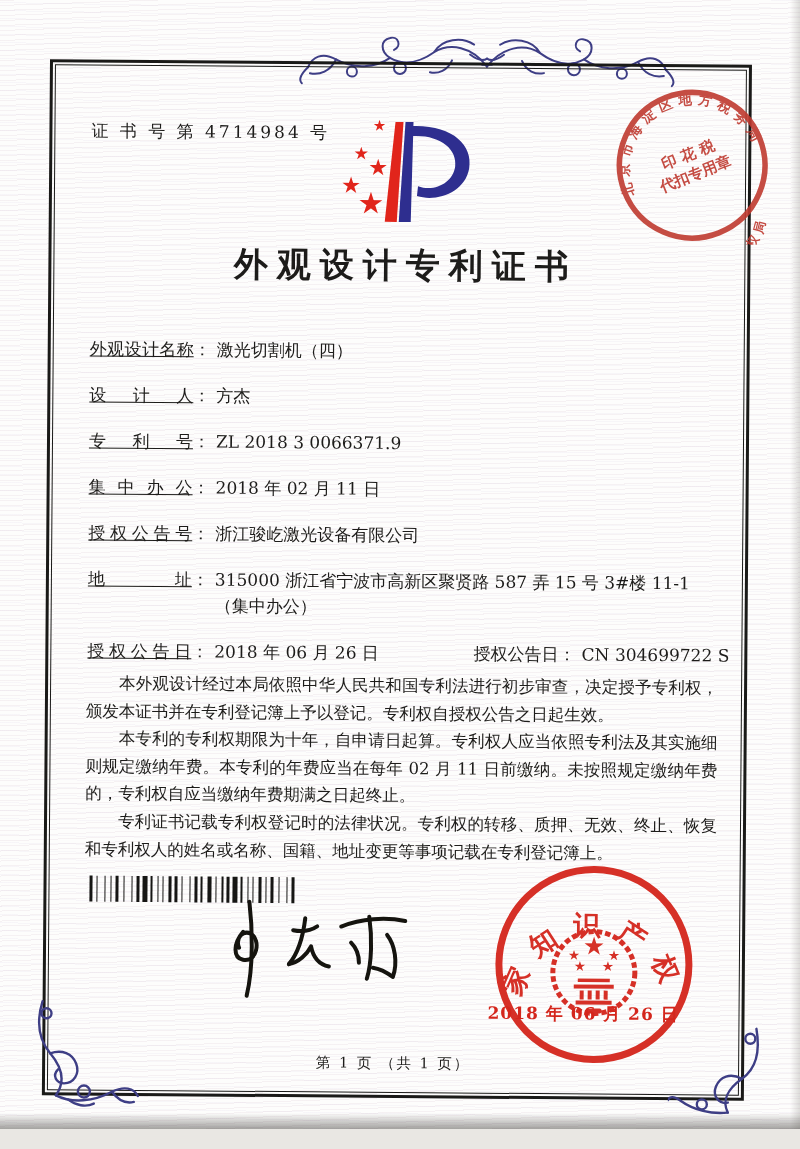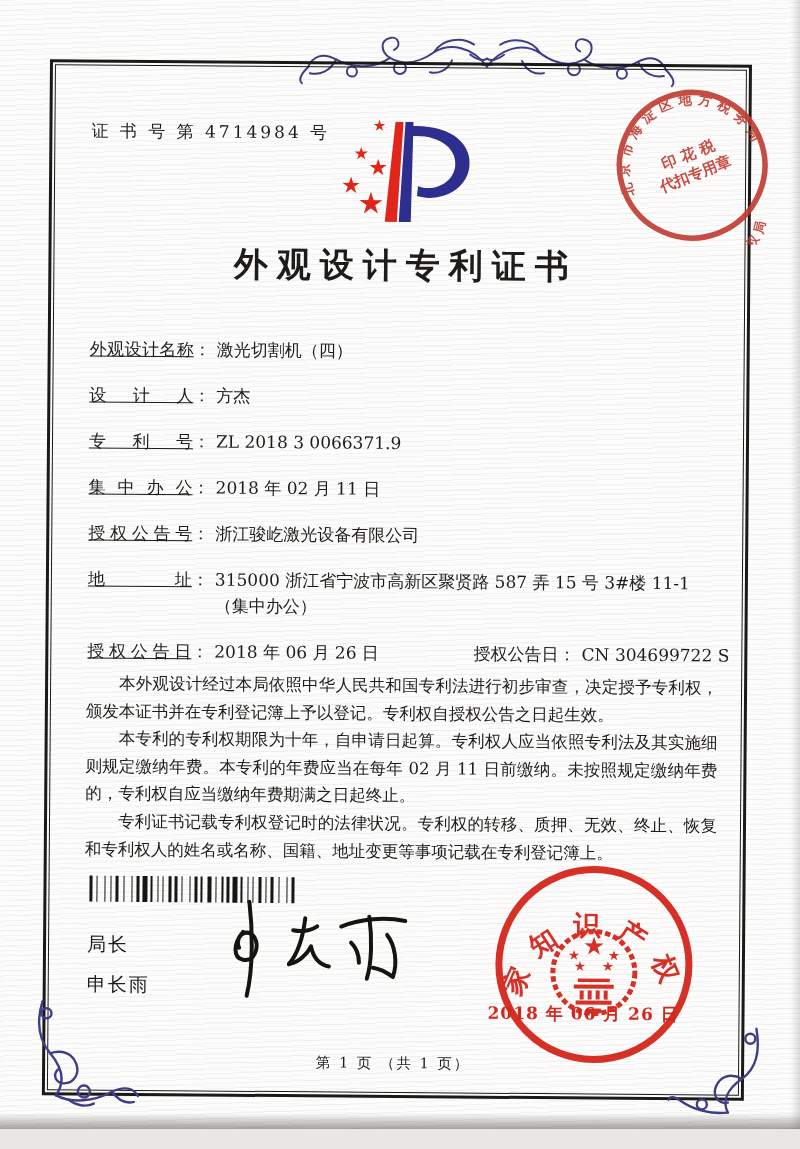--- a/index.html
+++ b/index.html
@@ -218,24 +218,20 @@
         <div style="left:157.9px;width:1.6px"></div>
         <div style="left:162.8px;width:1.6px"></div>
         <div style="left:169.2px;width:3.1px"></div>
         <div style="left:175.7px;width:1.6px"></div>
         <div style="left:180.6px;width:3.1px"></div>
         <div style="left:188.6px;width:1.6px"></div>
         <div style="left:196.6px;width:1.6px"></div>
         <div style="left:201.5px;width:3.1px"></div>
       </div>
 
-    <div class="signer">
-      <div>局长</div>
-      <div>申长雨</div>
-    </div>
 
     <svg class="signature" viewBox="0 0 210 115">
       <g fill="none" stroke="#15140f" stroke-width="4" stroke-linecap="round" stroke-linejoin="round">
         <path d="M34,40 C24,52 24,66 34,68 C48,71 52,48 42,42 C34,38 26,46 30,56"></path>
         <path d="M40,10 C43,34 45,74 38,104"></path>
         <path d="M84,38 C94,40 102,38 108,34"></path>
         <path d="M96,26 C94,44 90,60 80,72"></path>
         <path d="M80,72 C90,70 98,62 102,54 C104,64 110,72 120,74"></path>
         <path d="M132,34 C152,26 176,24 196,28"></path>
         <path d="M160,24 C163,44 163,70 158,86"></path>

